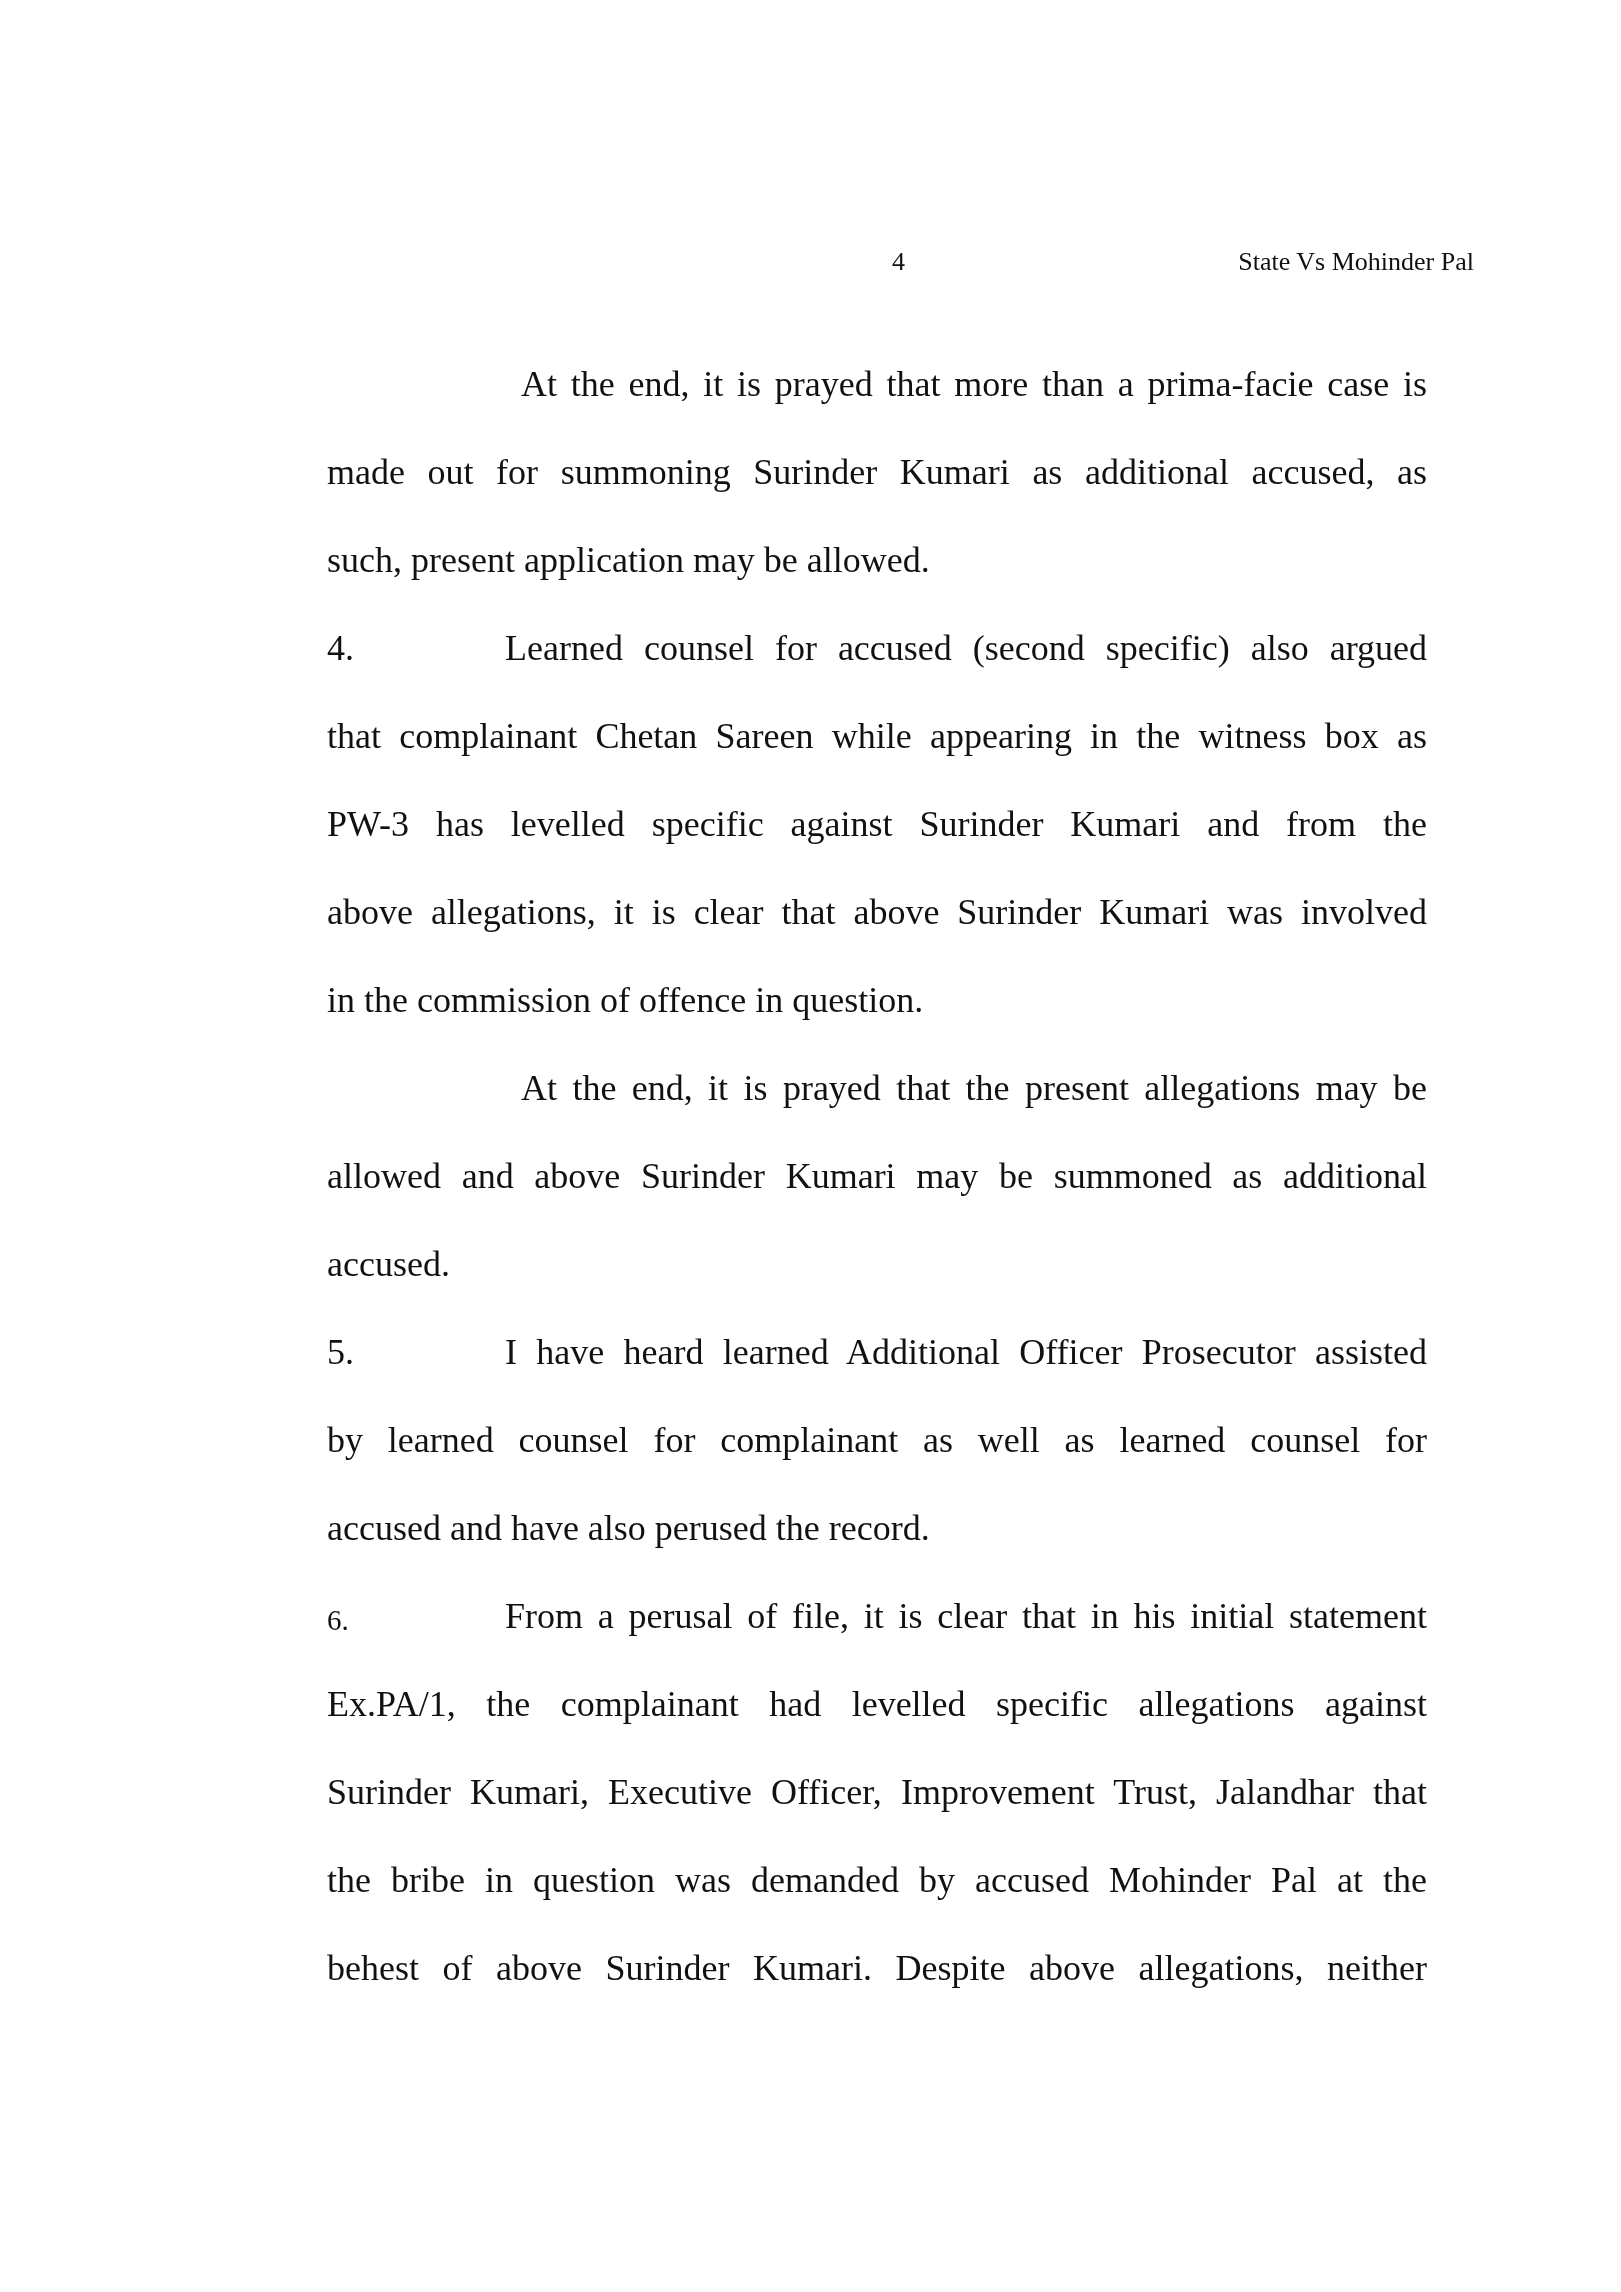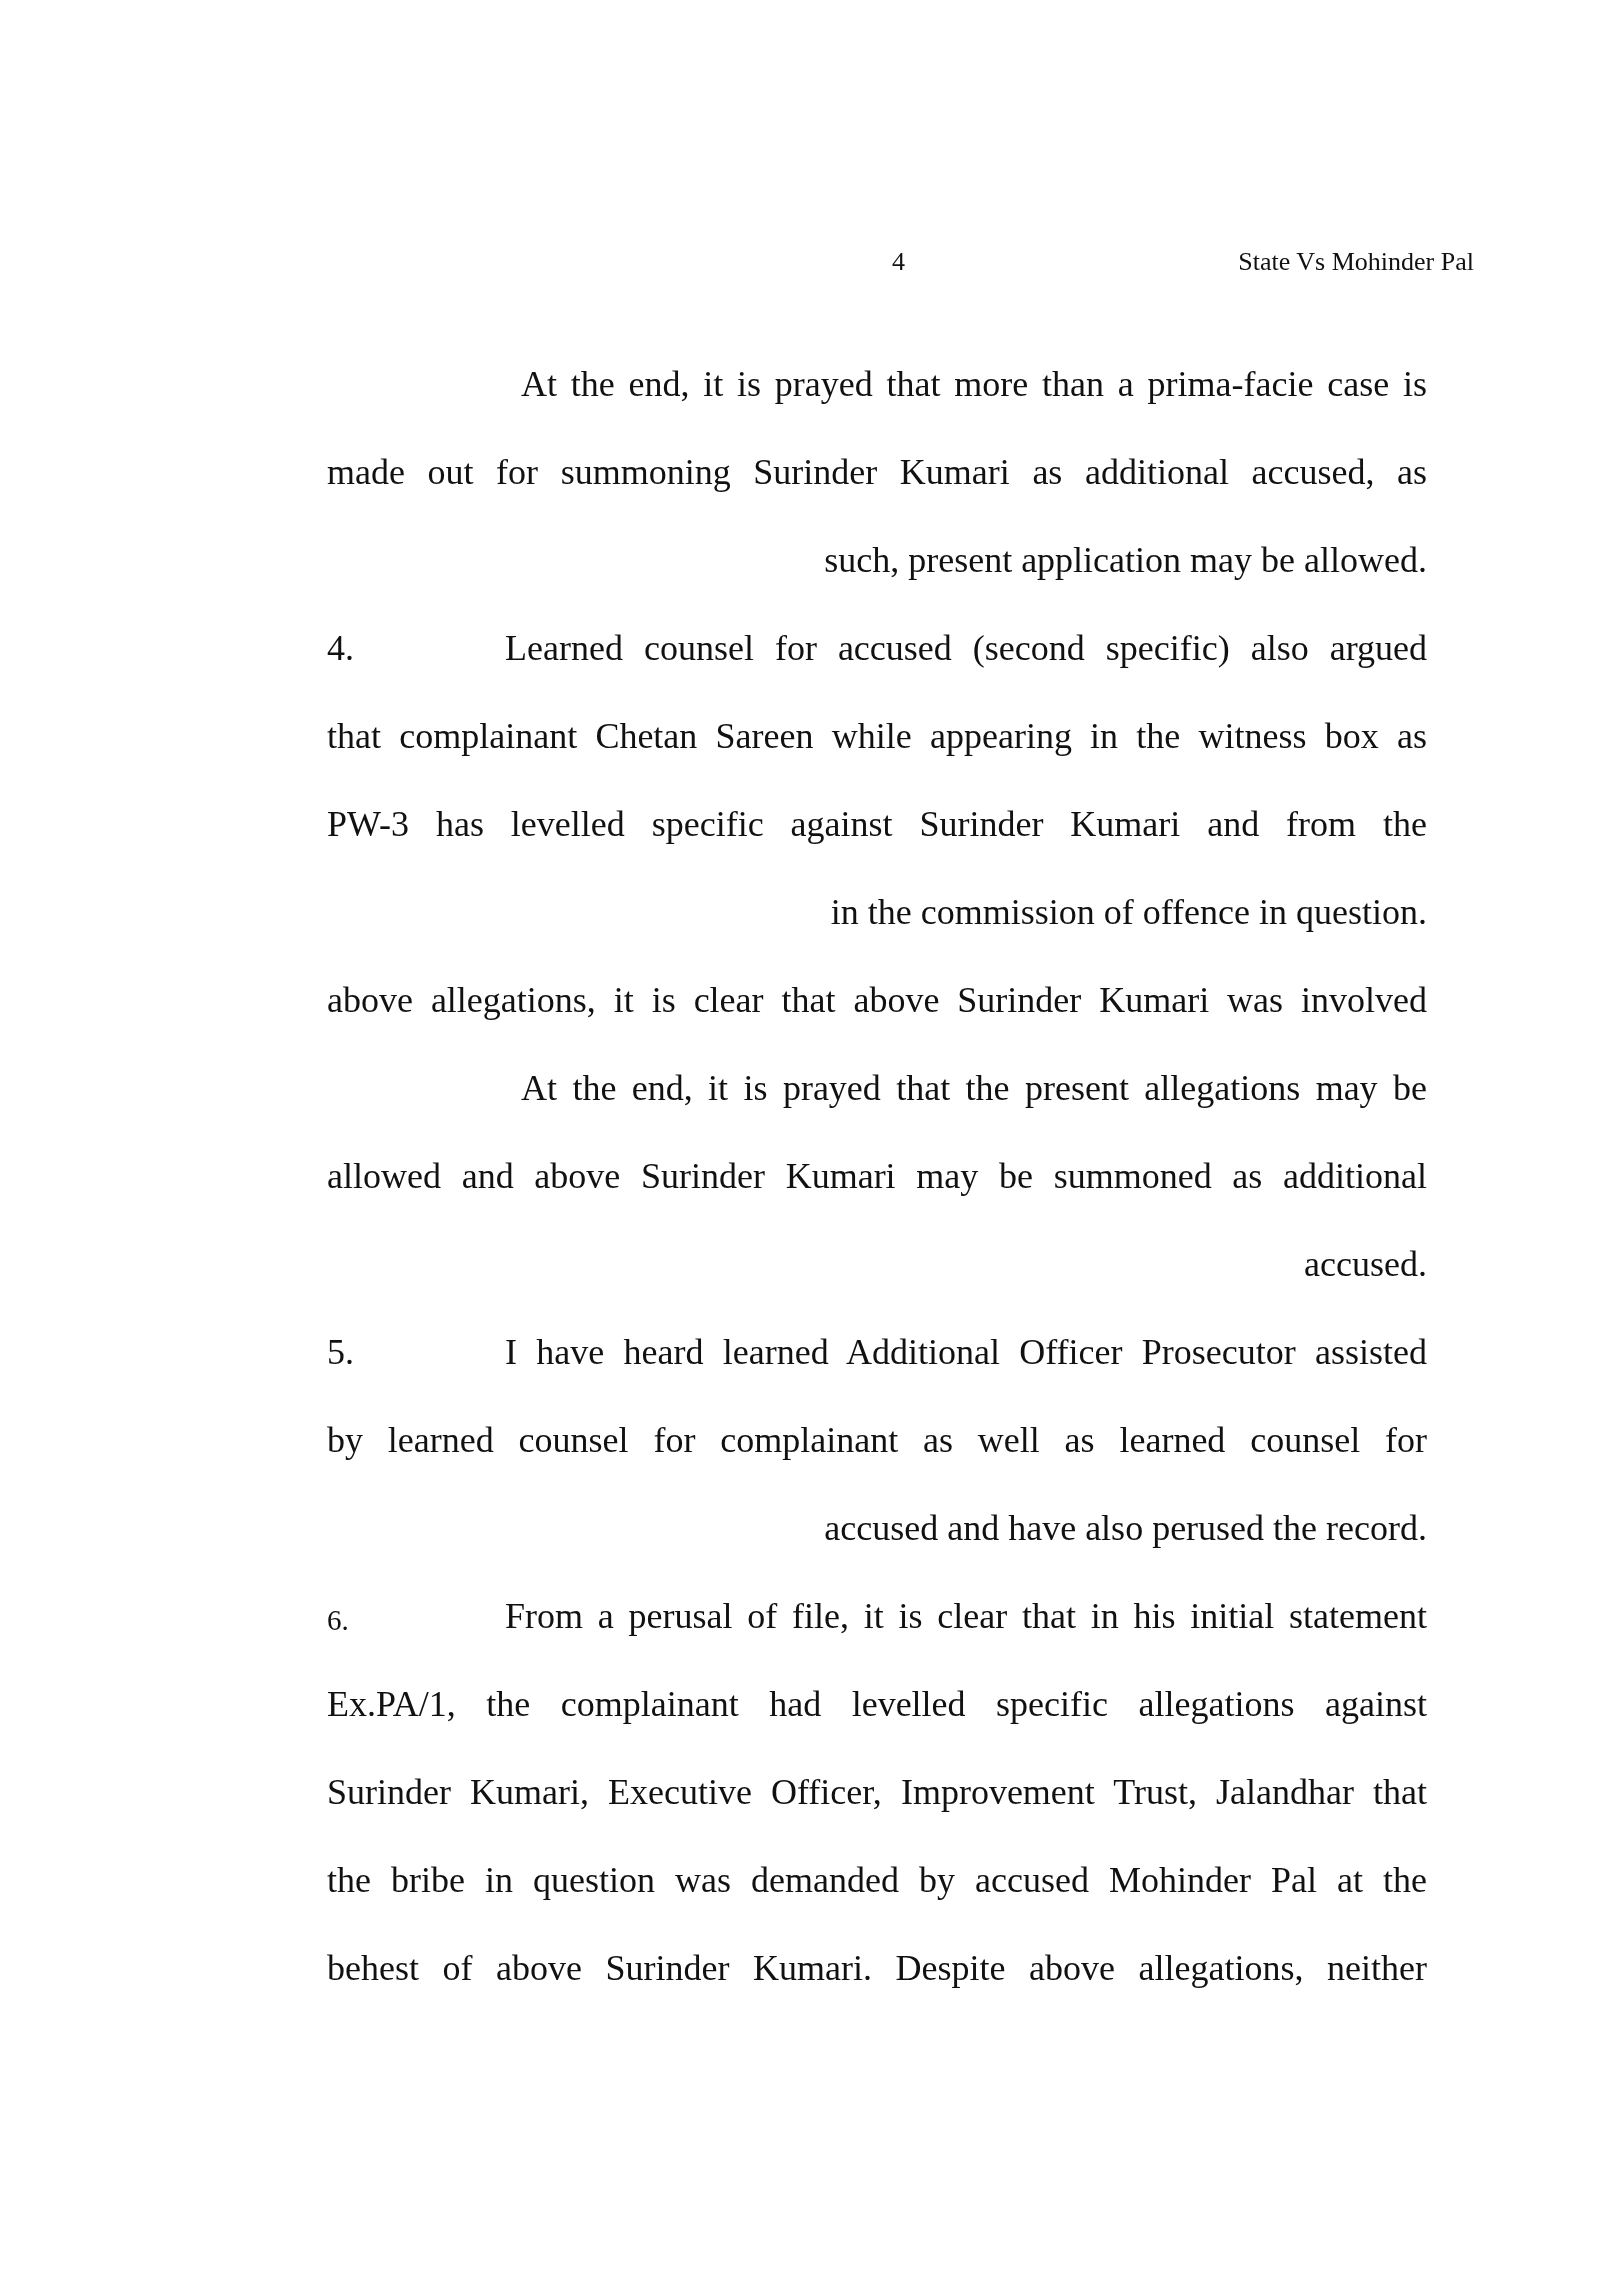--- a/index.html
+++ b/index.html
@@ -5,21 +5,21 @@
     html, body { margin: 0; padding: 0; background: #ffffff; }
     body { width: 1622px; height: 2293px; position: relative; overflow: hidden;
            font-family: "Liberation Serif", "DejaVu Serif", serif; color: #111111; }
     .header { position: absolute; top: 247px; left: 0; width: 1622px; height: 39px;
               font-size: 26px; }
     .page-num { position: absolute; left: 892px; top: 0; }
     .case-title { position: absolute; right: 148px; top: 0; text-align: right; }
     .body { position: absolute; left: 327px; top: 349px; width: 1100px; margin-top: 8px; }
     .line { height: 88px; font-size: 36px; line-height: 54px; white-space: nowrap; position: relative; }
     .line.justify { text-align: justify; text-align-last: justify; }
-    .line.left { text-align: right; }
+    .line.left { text-align: left; }
     .indent { padding-left: 194px; }
     .para-num { position: absolute; left: 0; top: 0; }
     .para-num.small { font-size: 29px; top: 3.6px; }
     .with-num { padding-left: 178px; }
   </style>
 </head>
 <body>
 
 <div class="header">
   <span class="page-num">4</span>
@@ -29,22 +29,22 @@
 <div class="body">
   <div class="line justify indent"><span>At the end, it is prayed that more than a prima-facie case is</span></div>
   <div class="line justify">made out for summoning Surinder Kumari as additional accused, as</div>
   <div class="line left">such, present application may be allowed.</div>
   <div class="line justify with-num">
     <span class="para-num">4.</span>
     <span>Learned counsel for accused (second specific) also argued</span>
   </div>
   <div class="line justify">that complainant Chetan Sareen while appearing in the witness box as</div>
   <div class="line justify">PW-3 has levelled specific against Surinder Kumari and from the</div>
+  <div class="line justify">above allegations, it is clear that above Surinder Kumari was involved</div>
   <div class="line left">in the commission of offence in question.</div>
-  <div class="line justify">above allegations, it is clear that above Surinder Kumari was involved</div>
   <div class="line justify indent"><span>At the end, it is prayed that the present allegations may be</span></div>
   <div class="line justify">allowed and above Surinder Kumari may be summoned as additional</div>
   <div class="line left">accused.</div>
   <div class="line justify with-num">
     <span class="para-num">5.</span>
     <span>I have heard learned Additional Officer Prosecutor assisted</span>
   </div>
   <div class="line justify">by learned counsel for complainant as well as learned counsel for</div>
   <div class="line left">accused and have also perused the record.</div>
   <div class="line justify with-num">

